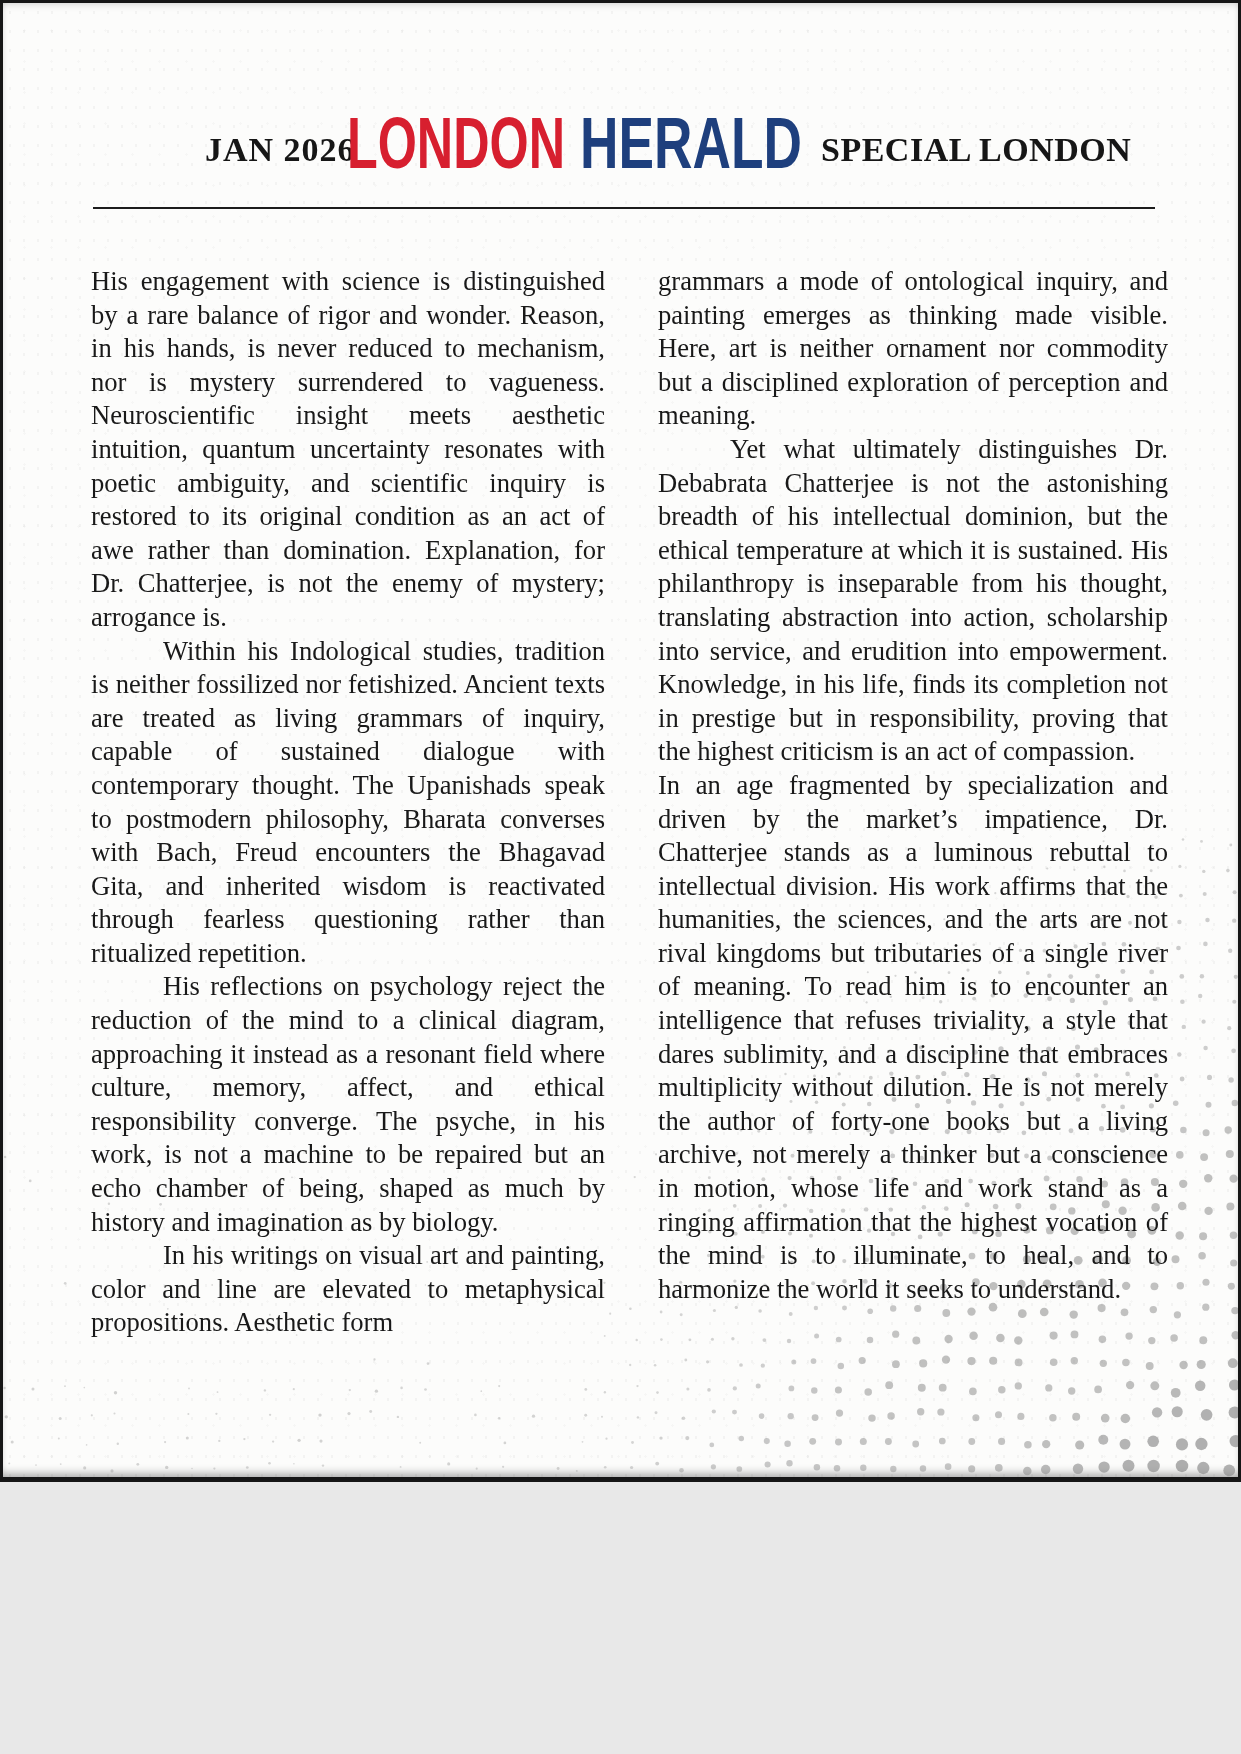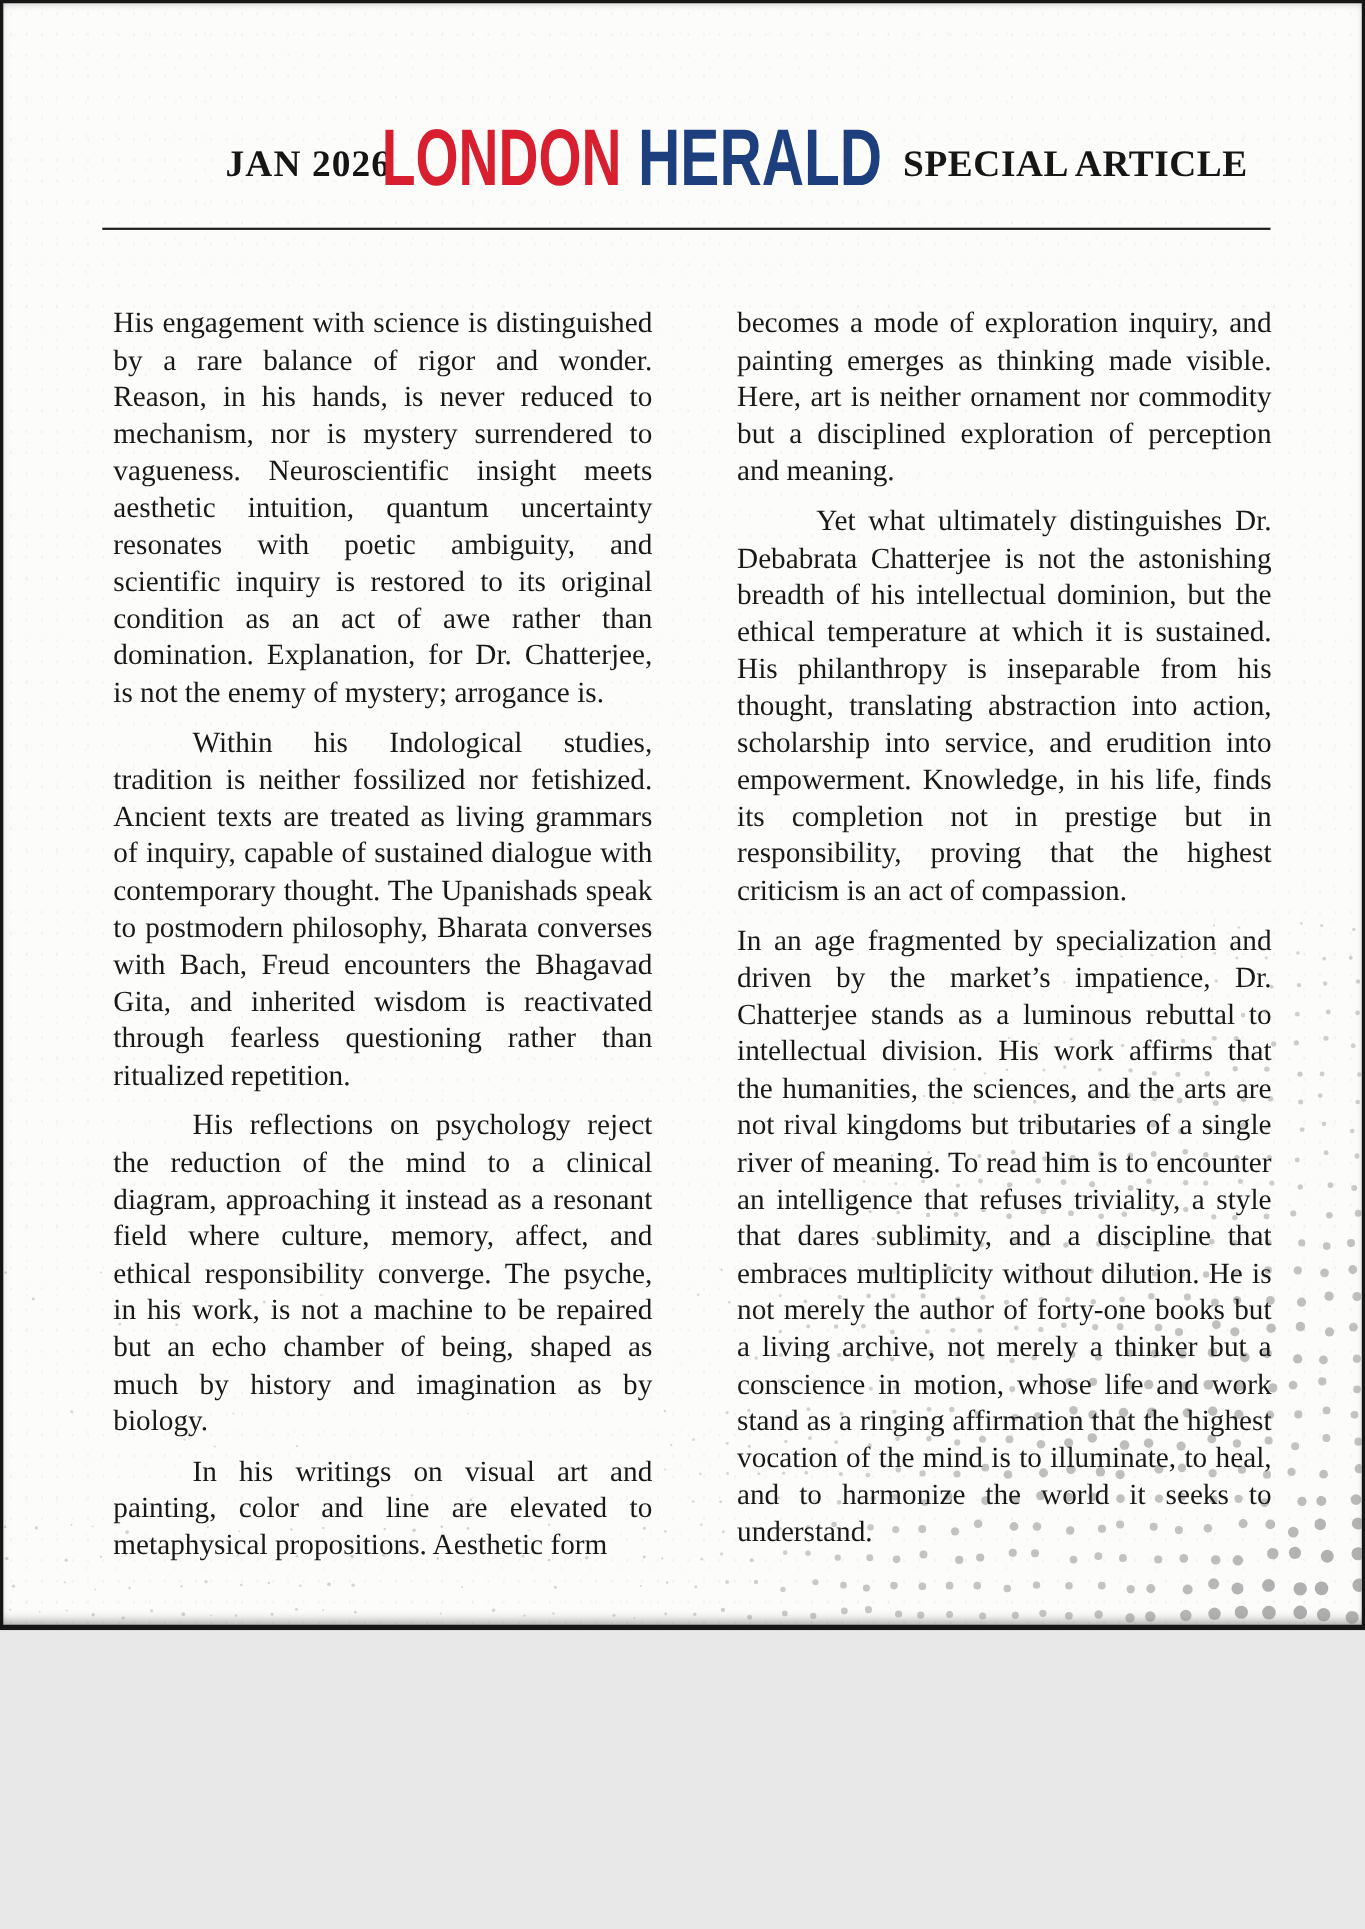--- a/index.html
+++ b/index.html
@@ -46,21 +46,21 @@
   }
 
   .col {
     position: absolute; top: 262px; z-index: 1;
     font-size: 26.6px; line-height: 33.6px;
     text-align: justify;
     color: #191919;
   }
   .col-left  { left: 88px;  width: 514px; }
   .col-right { left: 655px; width: 510px; }
-  .para { margin: 12px; }
+  .para { margin: 0; }
   .para.indent { text-indent: 72px; }
 </style>
 </head>
 <body>
 
 <div class="page">
 
   <svg id="halftone" width="1241" height="1754" viewBox="0 0 1241 1754">
       <circle cx="1100.6" cy="838.3" r="1.04" fill="#8c8c8c" fill-opacity="0.33"></circle>
       <circle cx="1123.2" cy="840.2" r="1.09" fill="#8c8c8c" fill-opacity="0.34"></circle>
@@ -1018,30 +1018,30 @@
       <circle cx="1204.4" cy="1726.9" r="6.80" fill="#8c8c8c" fill-opacity="0.72"></circle>
       <circle cx="1228.0" cy="1727.5" r="6.80" fill="#8c8c8c" fill-opacity="0.72"></circle>
     </svg>
 
   <div class="header">
     <span class="date">JAN 2026</span>
     <svg class="masthead" width="470" height="82" viewBox="0 0 470 82">
       <text id="mast-london" x="0" y="67" font-size="73" textLength="218" lengthAdjust="spacingAndGlyphs" fill="#d71f2f">LONDON</text>
       <text id="mast-herald" x="233" y="67" font-size="73" textLength="222" lengthAdjust="spacingAndGlyphs" fill="#1e3f7d">HERALD</text>
     </svg>
-    <span class="kicker">SPECIAL ARTICLE</span>
+    <span class="kicker">SPECIAL LONDON</span>
   </div>
 
   <div class="rule"></div>
 
   <div class="col col-left">
       <p class="para">His engagement with science is distinguished by a rare balance of rigor and wonder. Reason, in his hands, is never reduced to mechanism, nor is mystery surrendered to vagueness. Neuroscientific insight meets aesthetic intuition, quantum uncertainty resonates with poetic ambiguity, and scientific inquiry is restored to its original condition as an act of awe rather than domination. Explanation, for Dr. Chatterjee, is not the enemy of mystery; arrogance is.</p>
       <p class="para indent">Within his Indological studies, tradition is neither fossilized nor fetishized. Ancient texts are treated as living grammars of inquiry, capable of sustained dialogue with contemporary thought. The Upanishads speak to postmodern philosophy, Bharata converses with Bach, Freud encounters the Bhagavad Gita, and inherited wisdom is reactivated through fearless questioning rather than ritualized repetition.</p>
       <p class="para indent">His reflections on psychology reject the reduction of the mind to a clinical diagram, approaching it instead as a resonant field where culture, memory, affect, and ethical responsibility converge. The psyche, in his work, is not a machine to be repaired but an echo chamber of being, shaped as much by history and imagination as by biology.</p>
       <p class="para indent">In his writings on visual art and painting, color and line are elevated to metaphysical propositions. Aesthetic form</p>
     </div>
   <div class="col col-right">
-      <p class="para">becomes a mode of exploration inquiry, and painting emerges as thinking made visible. Here, art is neither ornament nor commodity but a disciplined exploration of perception and meaning.</p>
+      <p class="para">grammars a mode of ontological inquiry, and painting emerges as thinking made visible. Here, art is neither ornament nor commodity but a disciplined exploration of perception and meaning.</p>
       <p class="para indent">Yet what ultimately distinguishes Dr. Debabrata Chatterjee is not the astonishing breadth of his intellectual dominion, but the ethical temperature at which it is sustained. His philanthropy is inseparable from his thought, translating abstraction into action, scholarship into service, and erudition into empowerment. Knowledge, in his life, finds its completion not in prestige but in responsibility, proving that the highest criticism is an act of compassion.</p>
       <p class="para">In an age fragmented by specialization and driven by the market’s impatience, Dr. Chatterjee stands as a luminous rebuttal to intellectual division. His work affirms that the humanities, the sciences, and the arts are not rival kingdoms but tributaries of a single river of meaning. To read him is to encounter an intelligence that refuses triviality, a style that dares sublimity, and a discipline that embraces multiplicity without dilution. He is not merely the author of forty-one books but a living archive, not merely a thinker but a conscience in motion, whose life and work stand as a ringing affirmation that the highest vocation of the mind is to illuminate, to heal, and to harmonize the world it seeks to understand.</p>
     </div>
 
 </div>
 
 </body></html>

